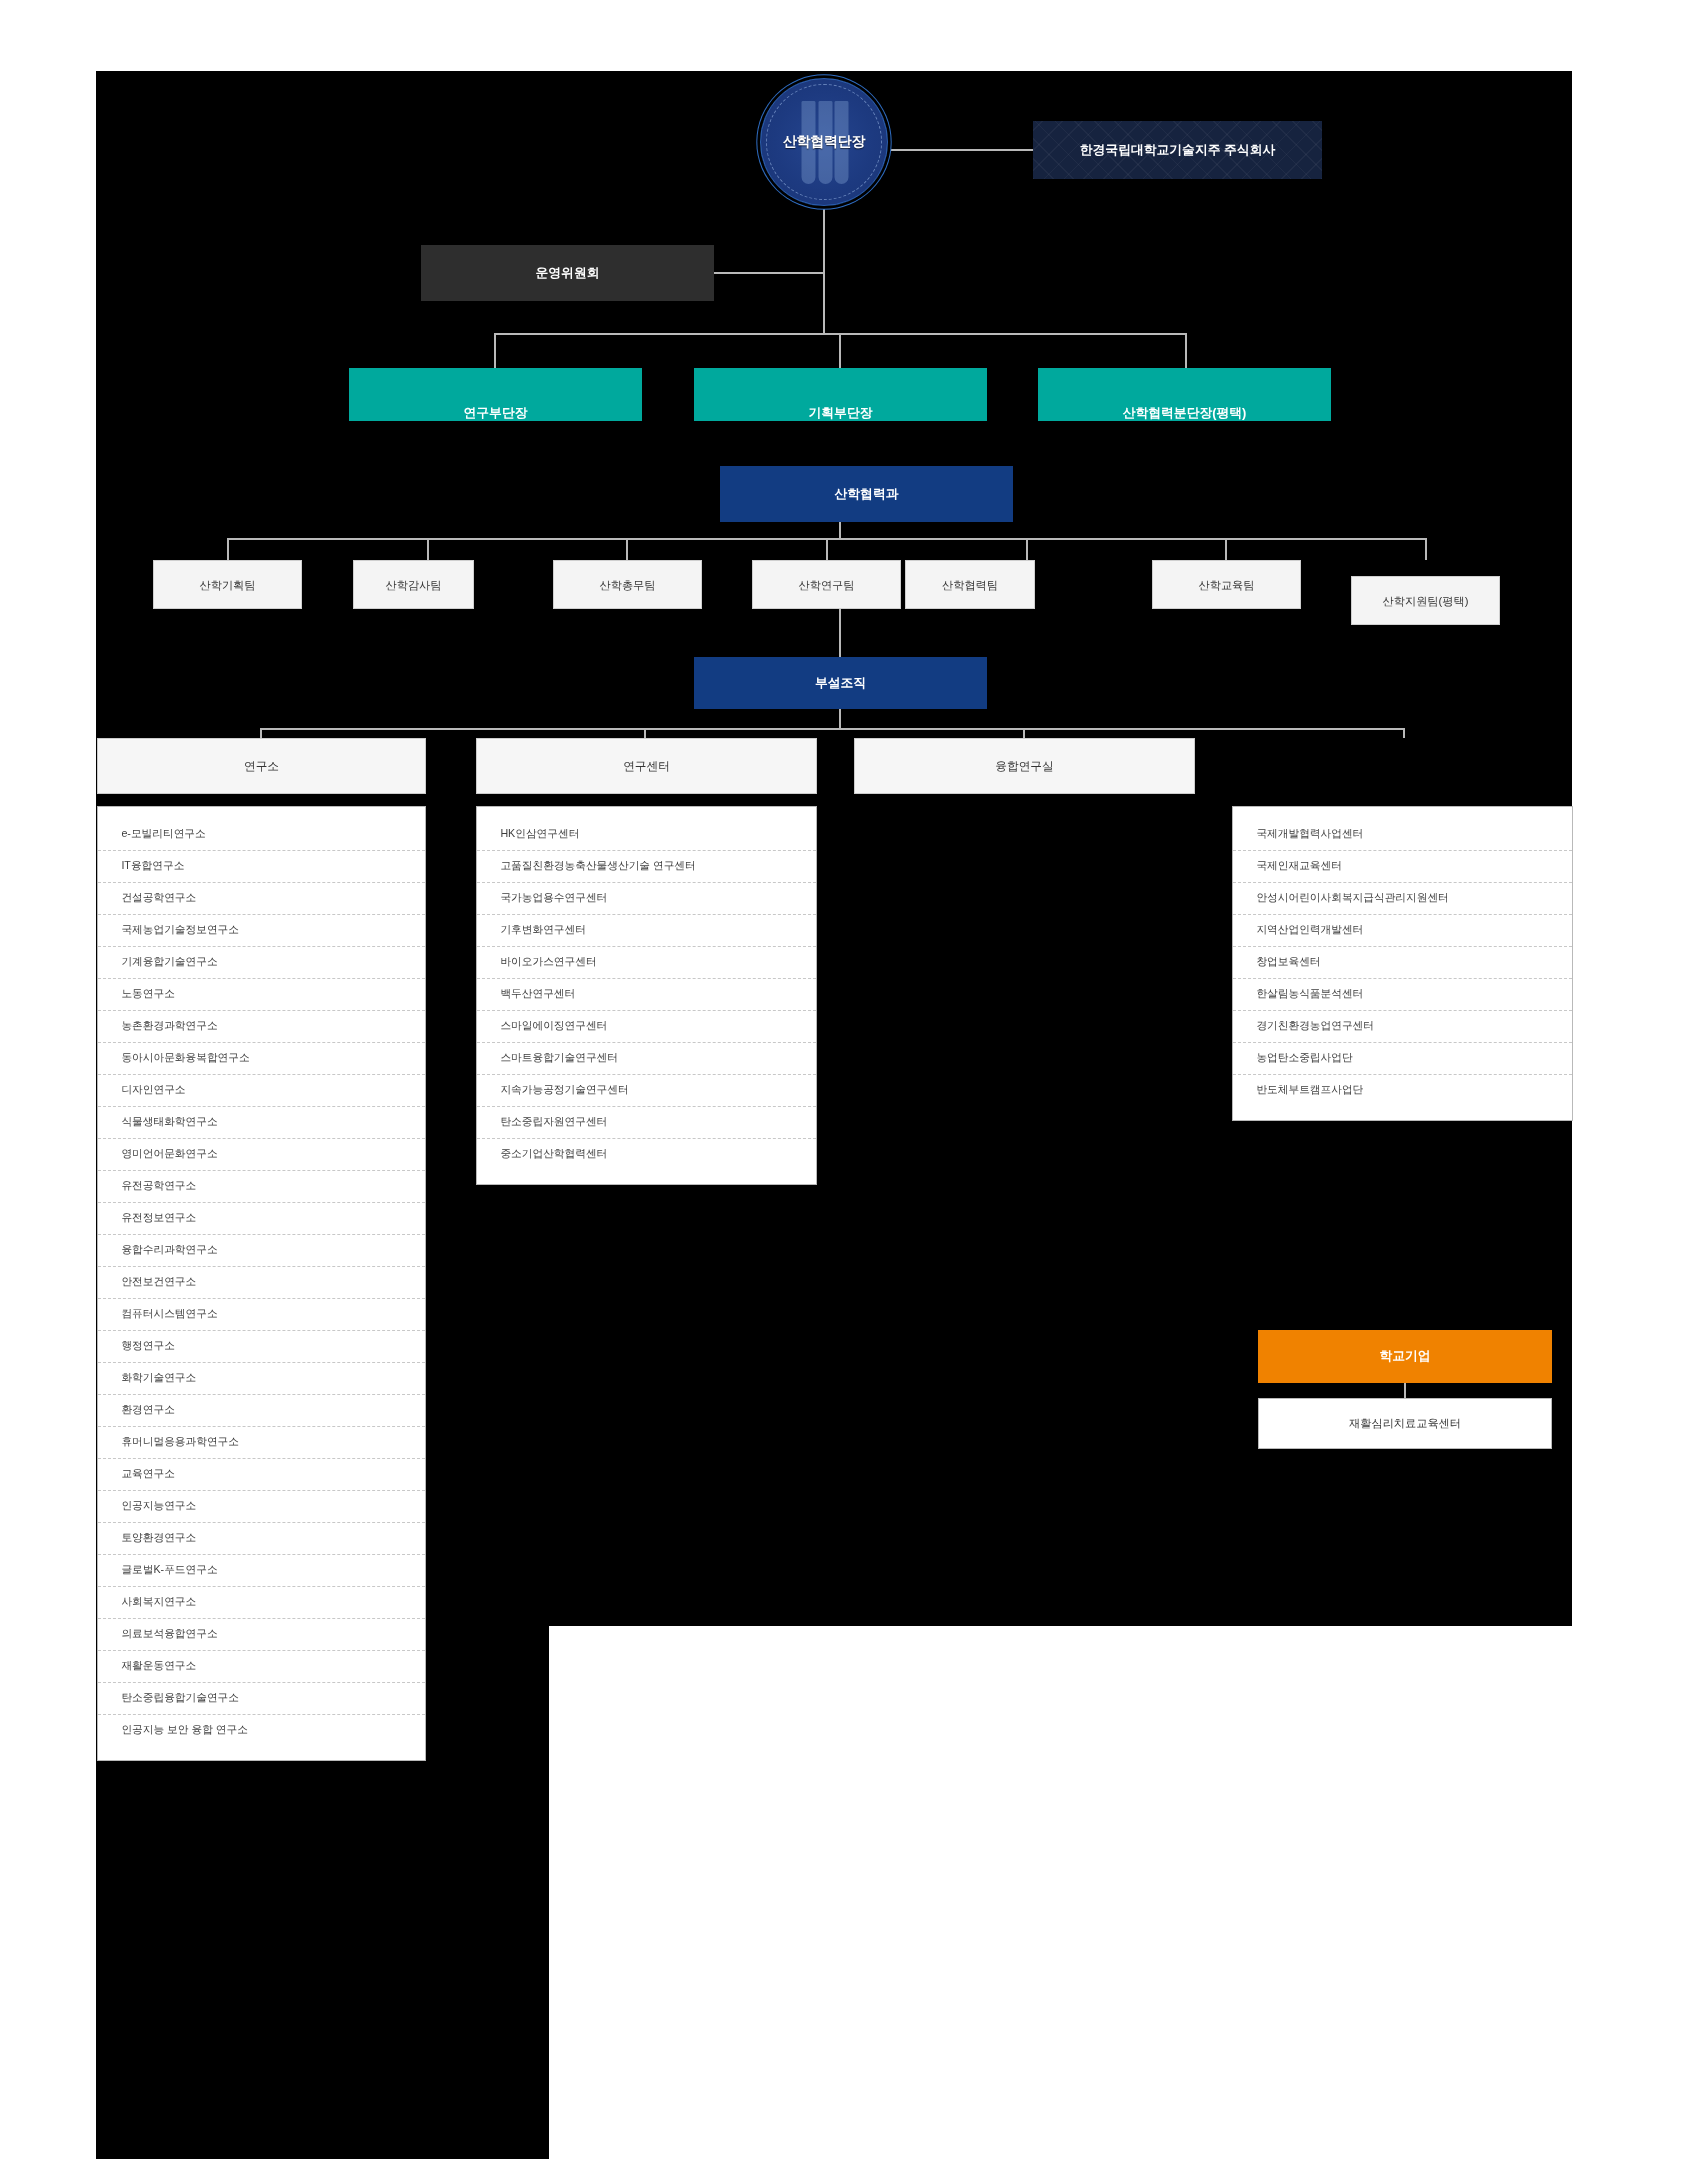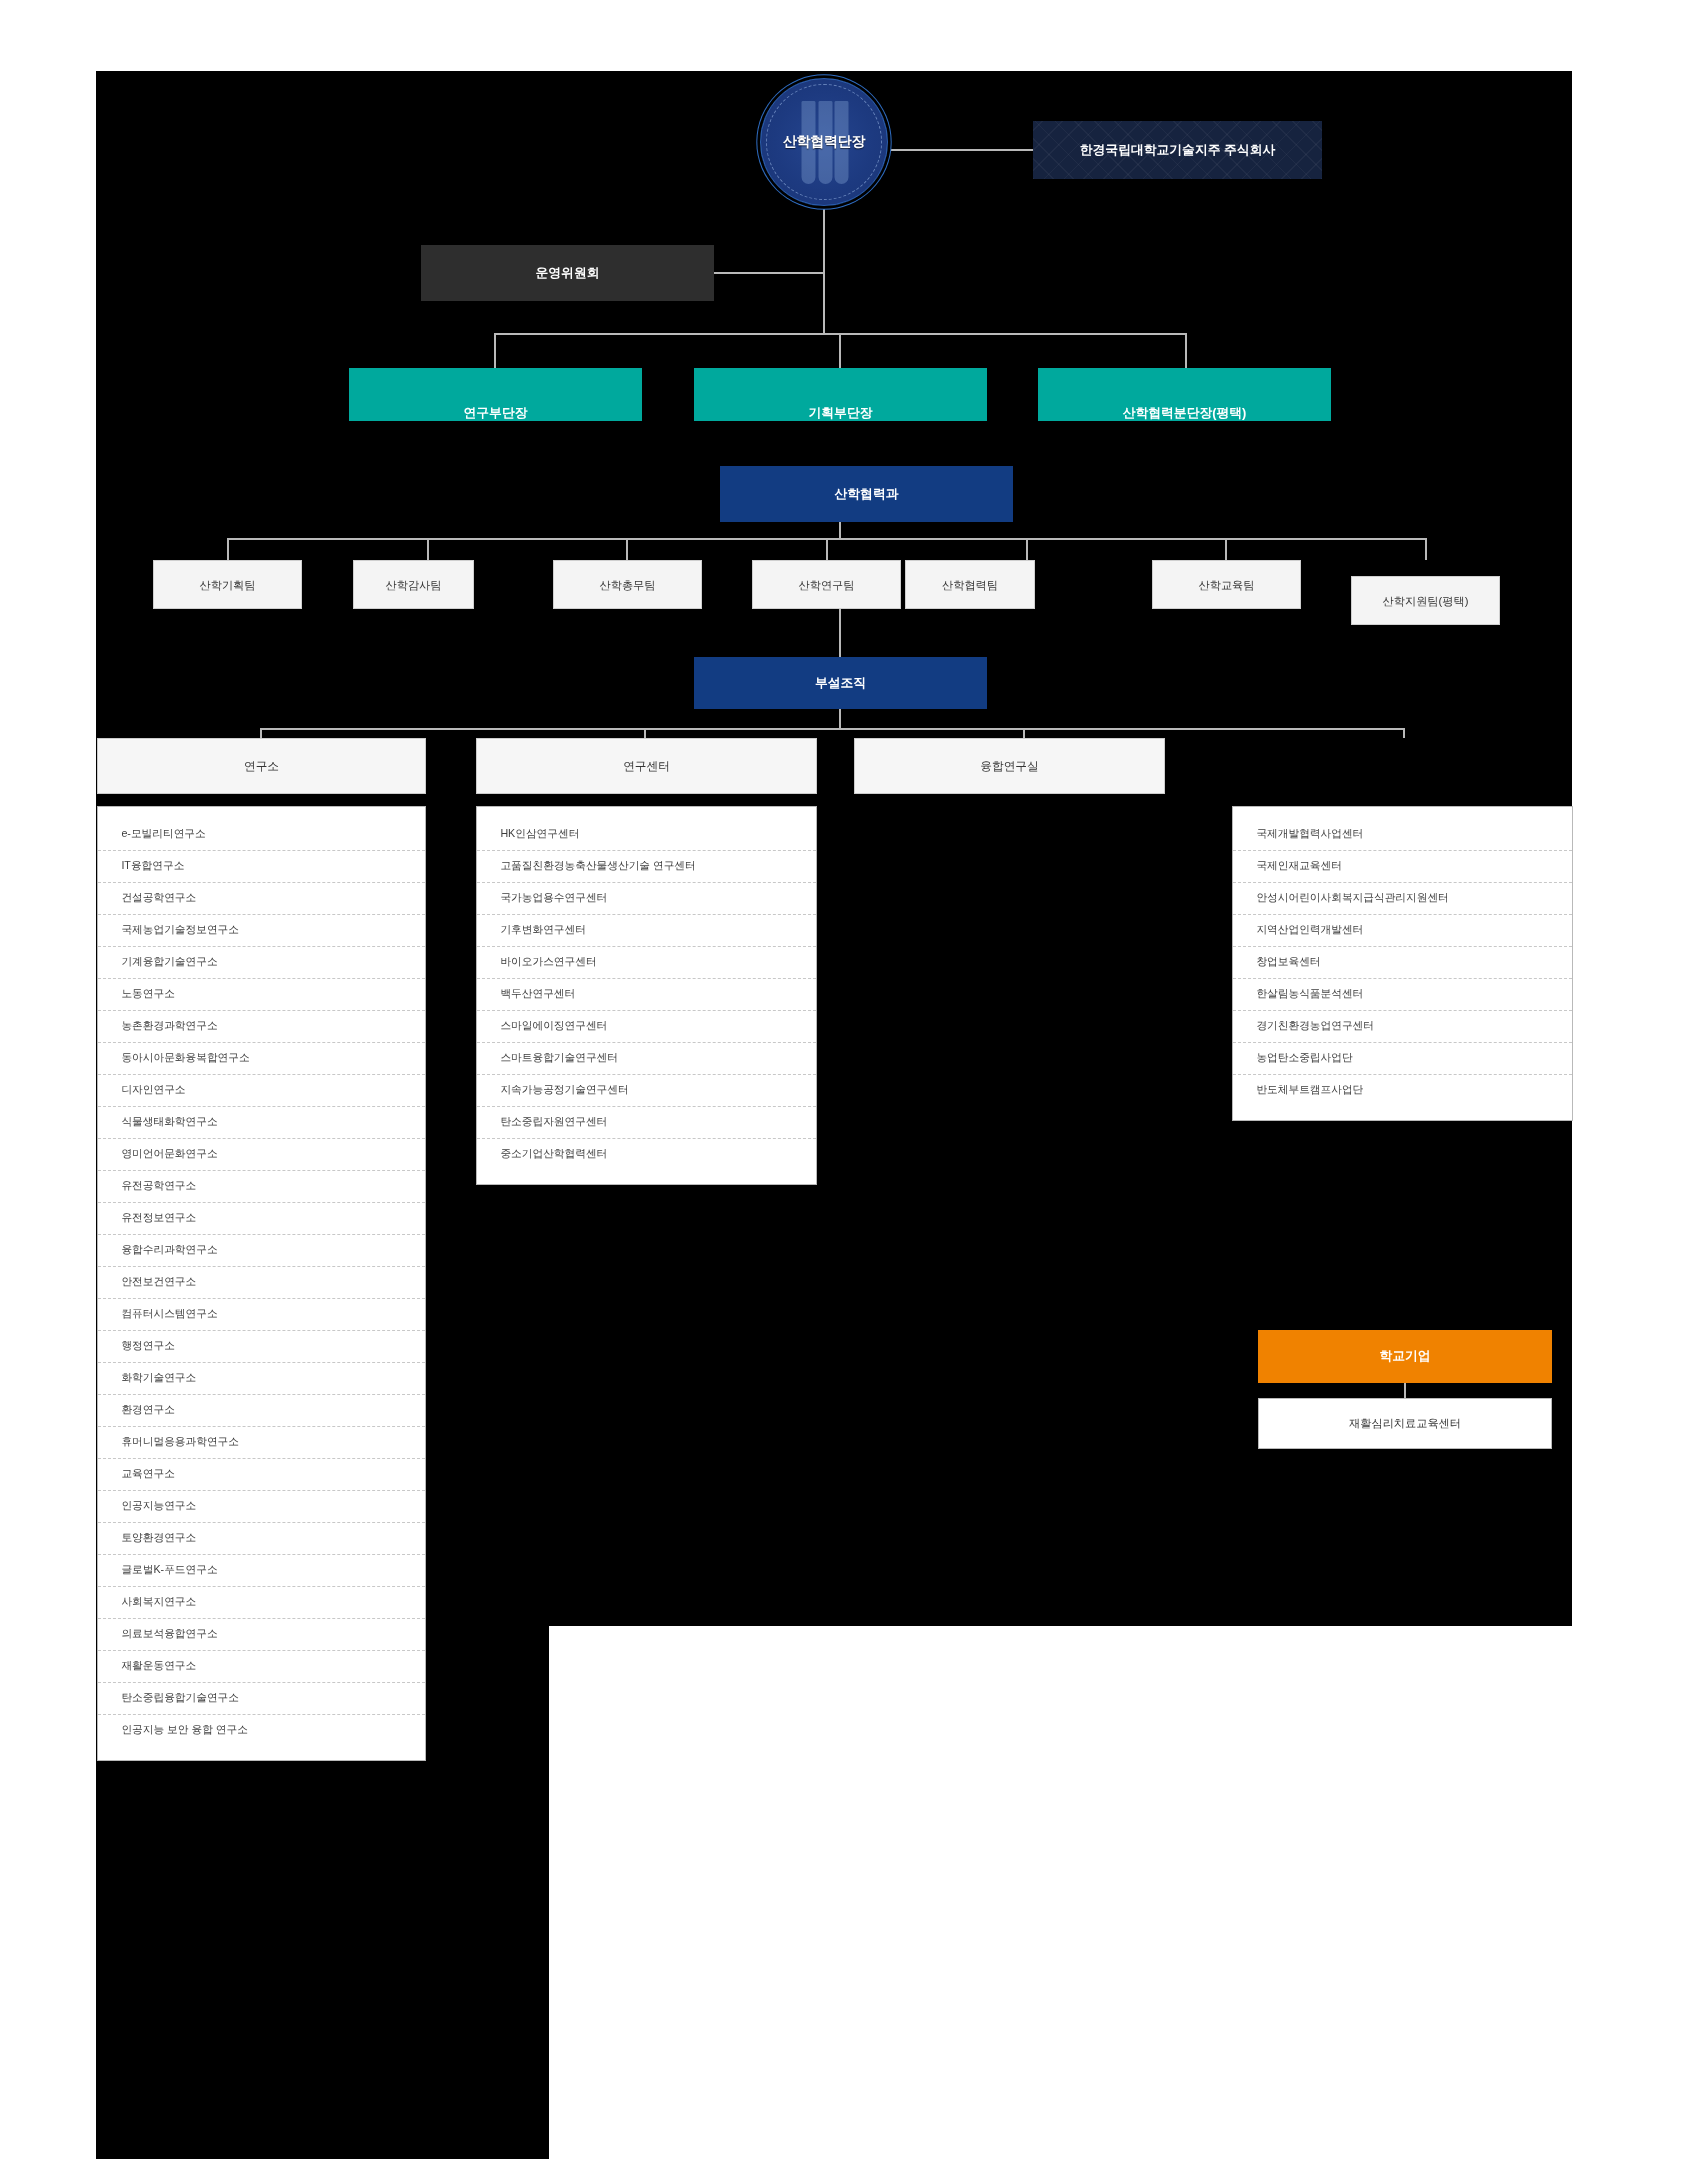--- a/index.html
+++ b/index.html
@@ -110,21 +110,21 @@
   .col-list .row{
     font-size:10.7px;color:#3c3c3c;padding:8.5px 0 8.5px 23.4px;
     border-bottom:0.5px dashed #c8c8c8;white-space:nowrap;
   }
   .col-list .row:last-child{border-bottom:none;}
 
   #head-0{left:97px;  width:329px;}
   #list-0{left:97px;  width:329px;}
   #head-1{left:476px;  width:341px;}
   #list-1{left:476px;  width:341px;}
-  #head-2{left:854px; width:311px;}
+  #head-2{left:854px; width:341px;}
   #list-2{left:854px; width:341px;}
   #head-3{left:1232px; width:341px;}
   #list-3{left:1232px; width:341px;}
 
   
   #node-enterprise{
     position:absolute;left:1258px;top:1330px;width:294px;height:53px;
     display:flex;align-items:center;justify-content:center;
     background:#f08200;color:#ffffff;font-size:12.8px;font-weight:bold;
     box-sizing:border-box;

